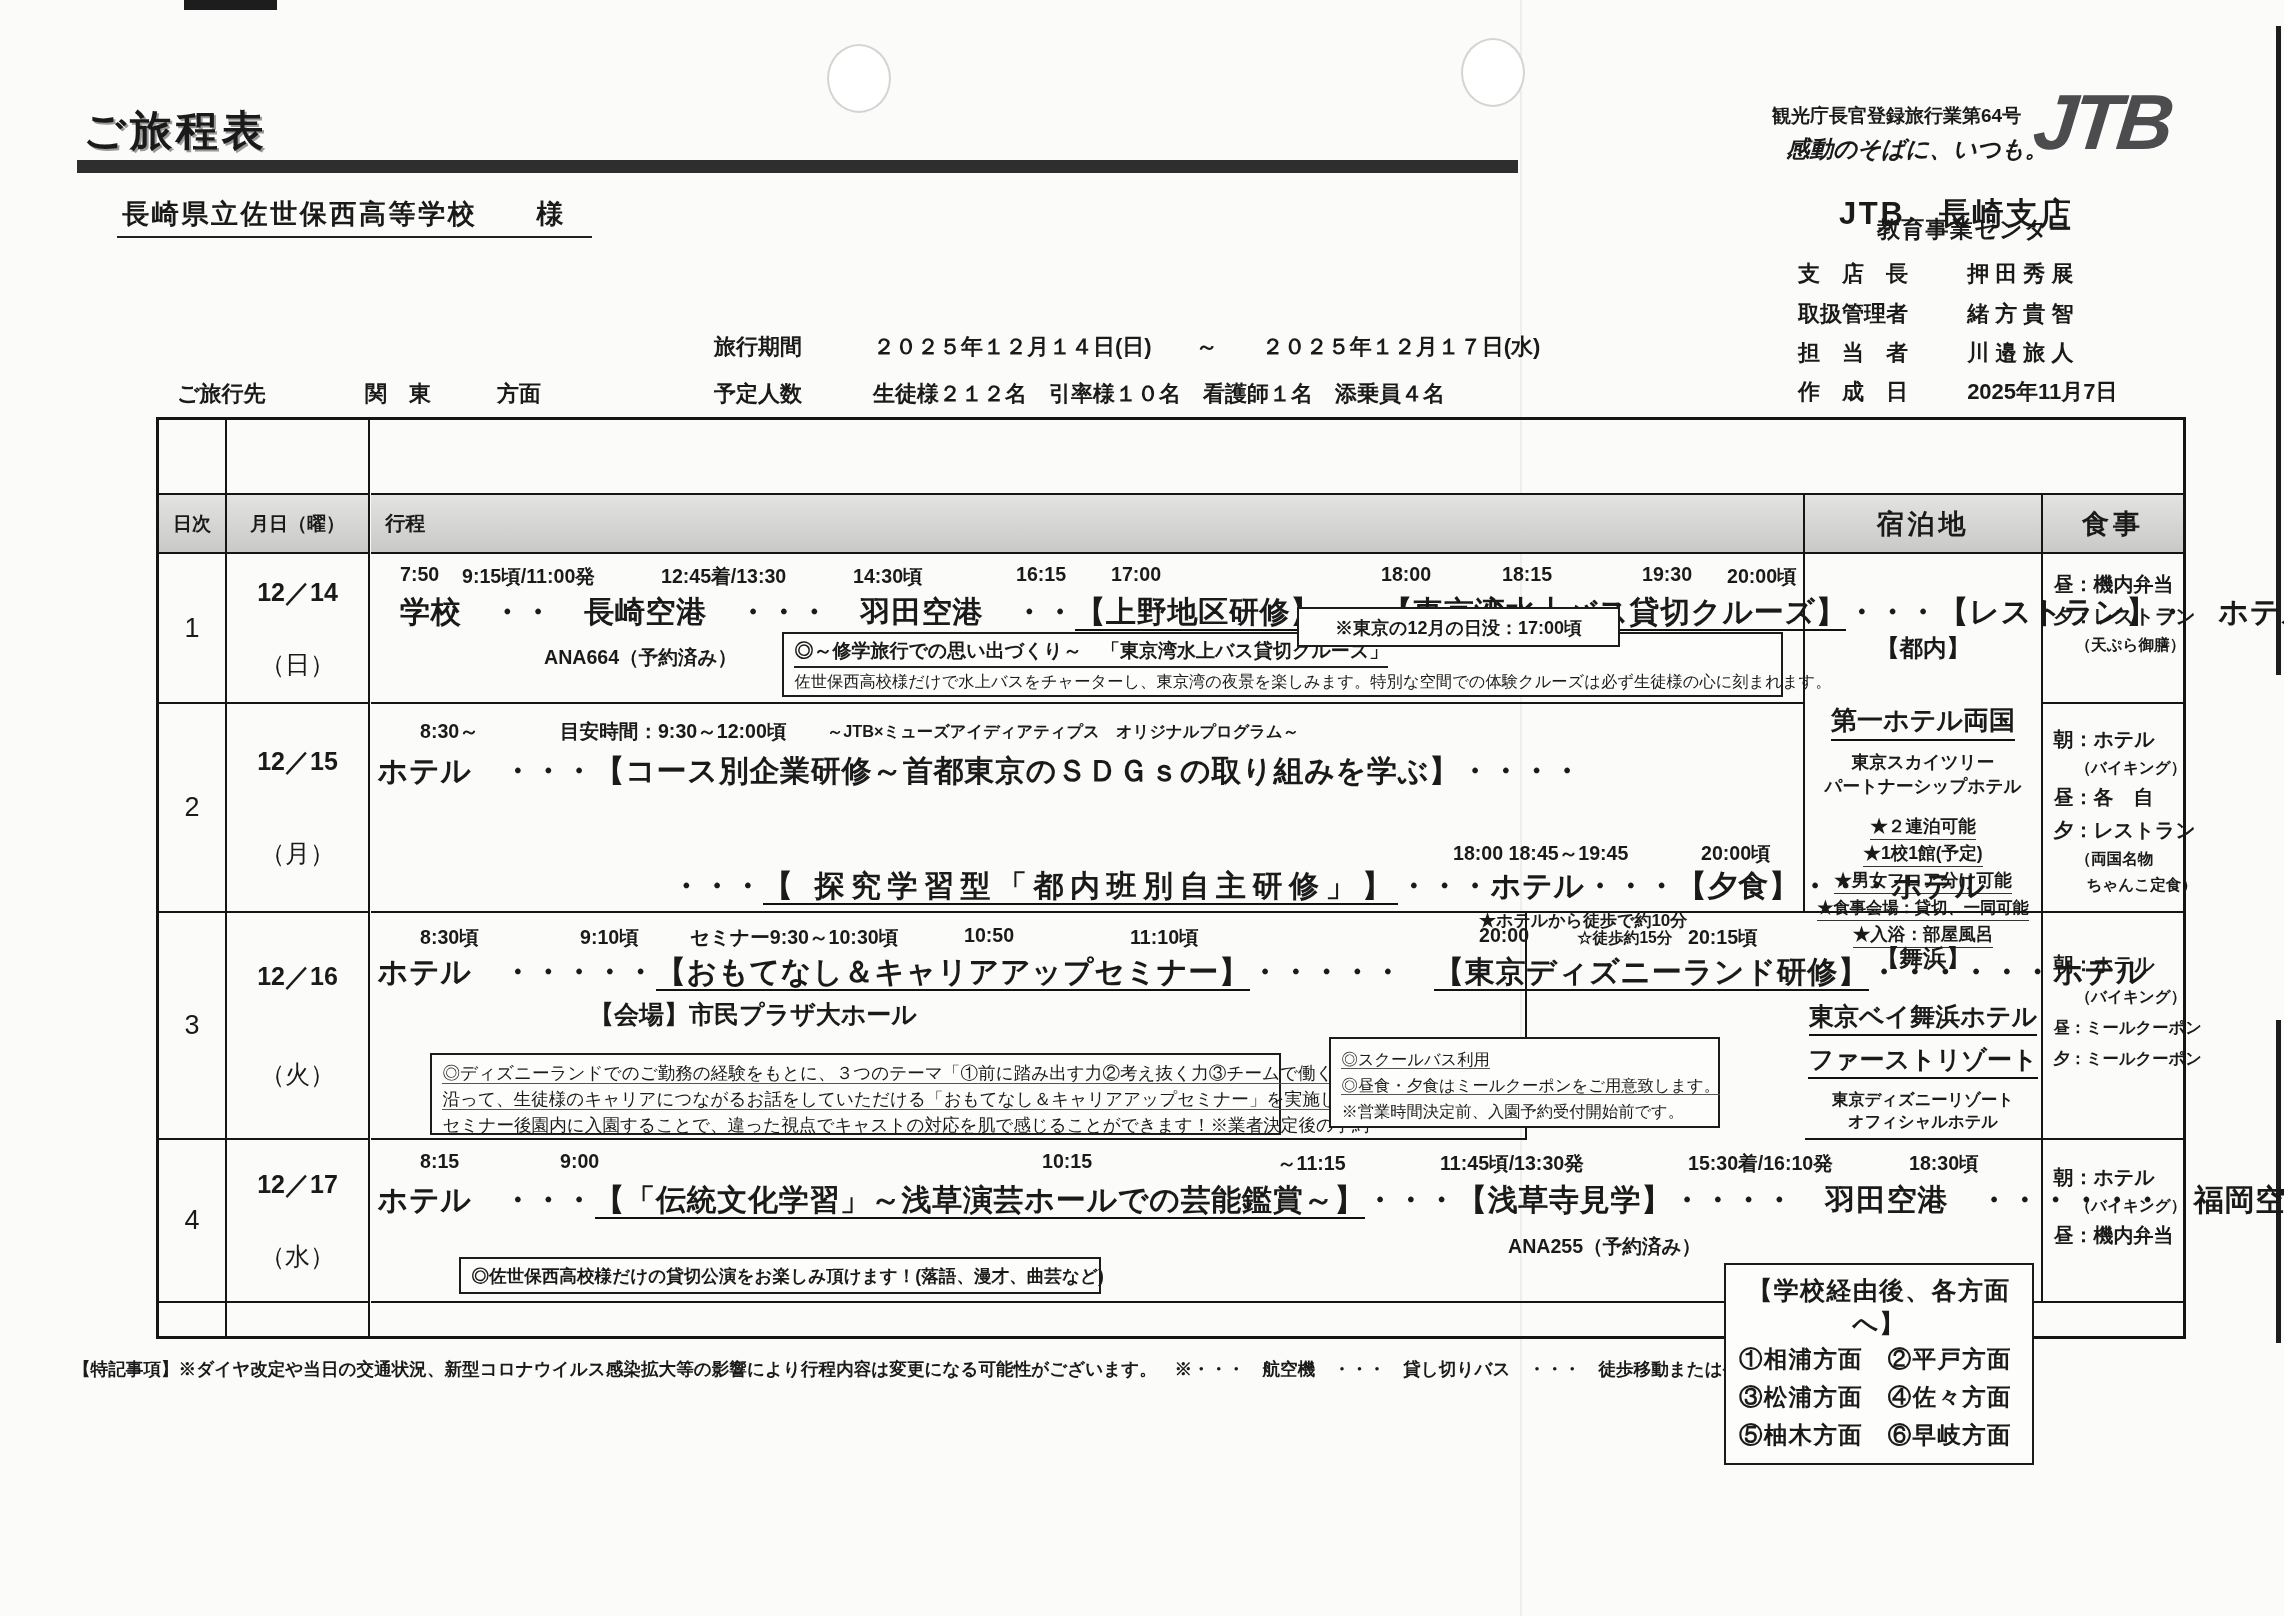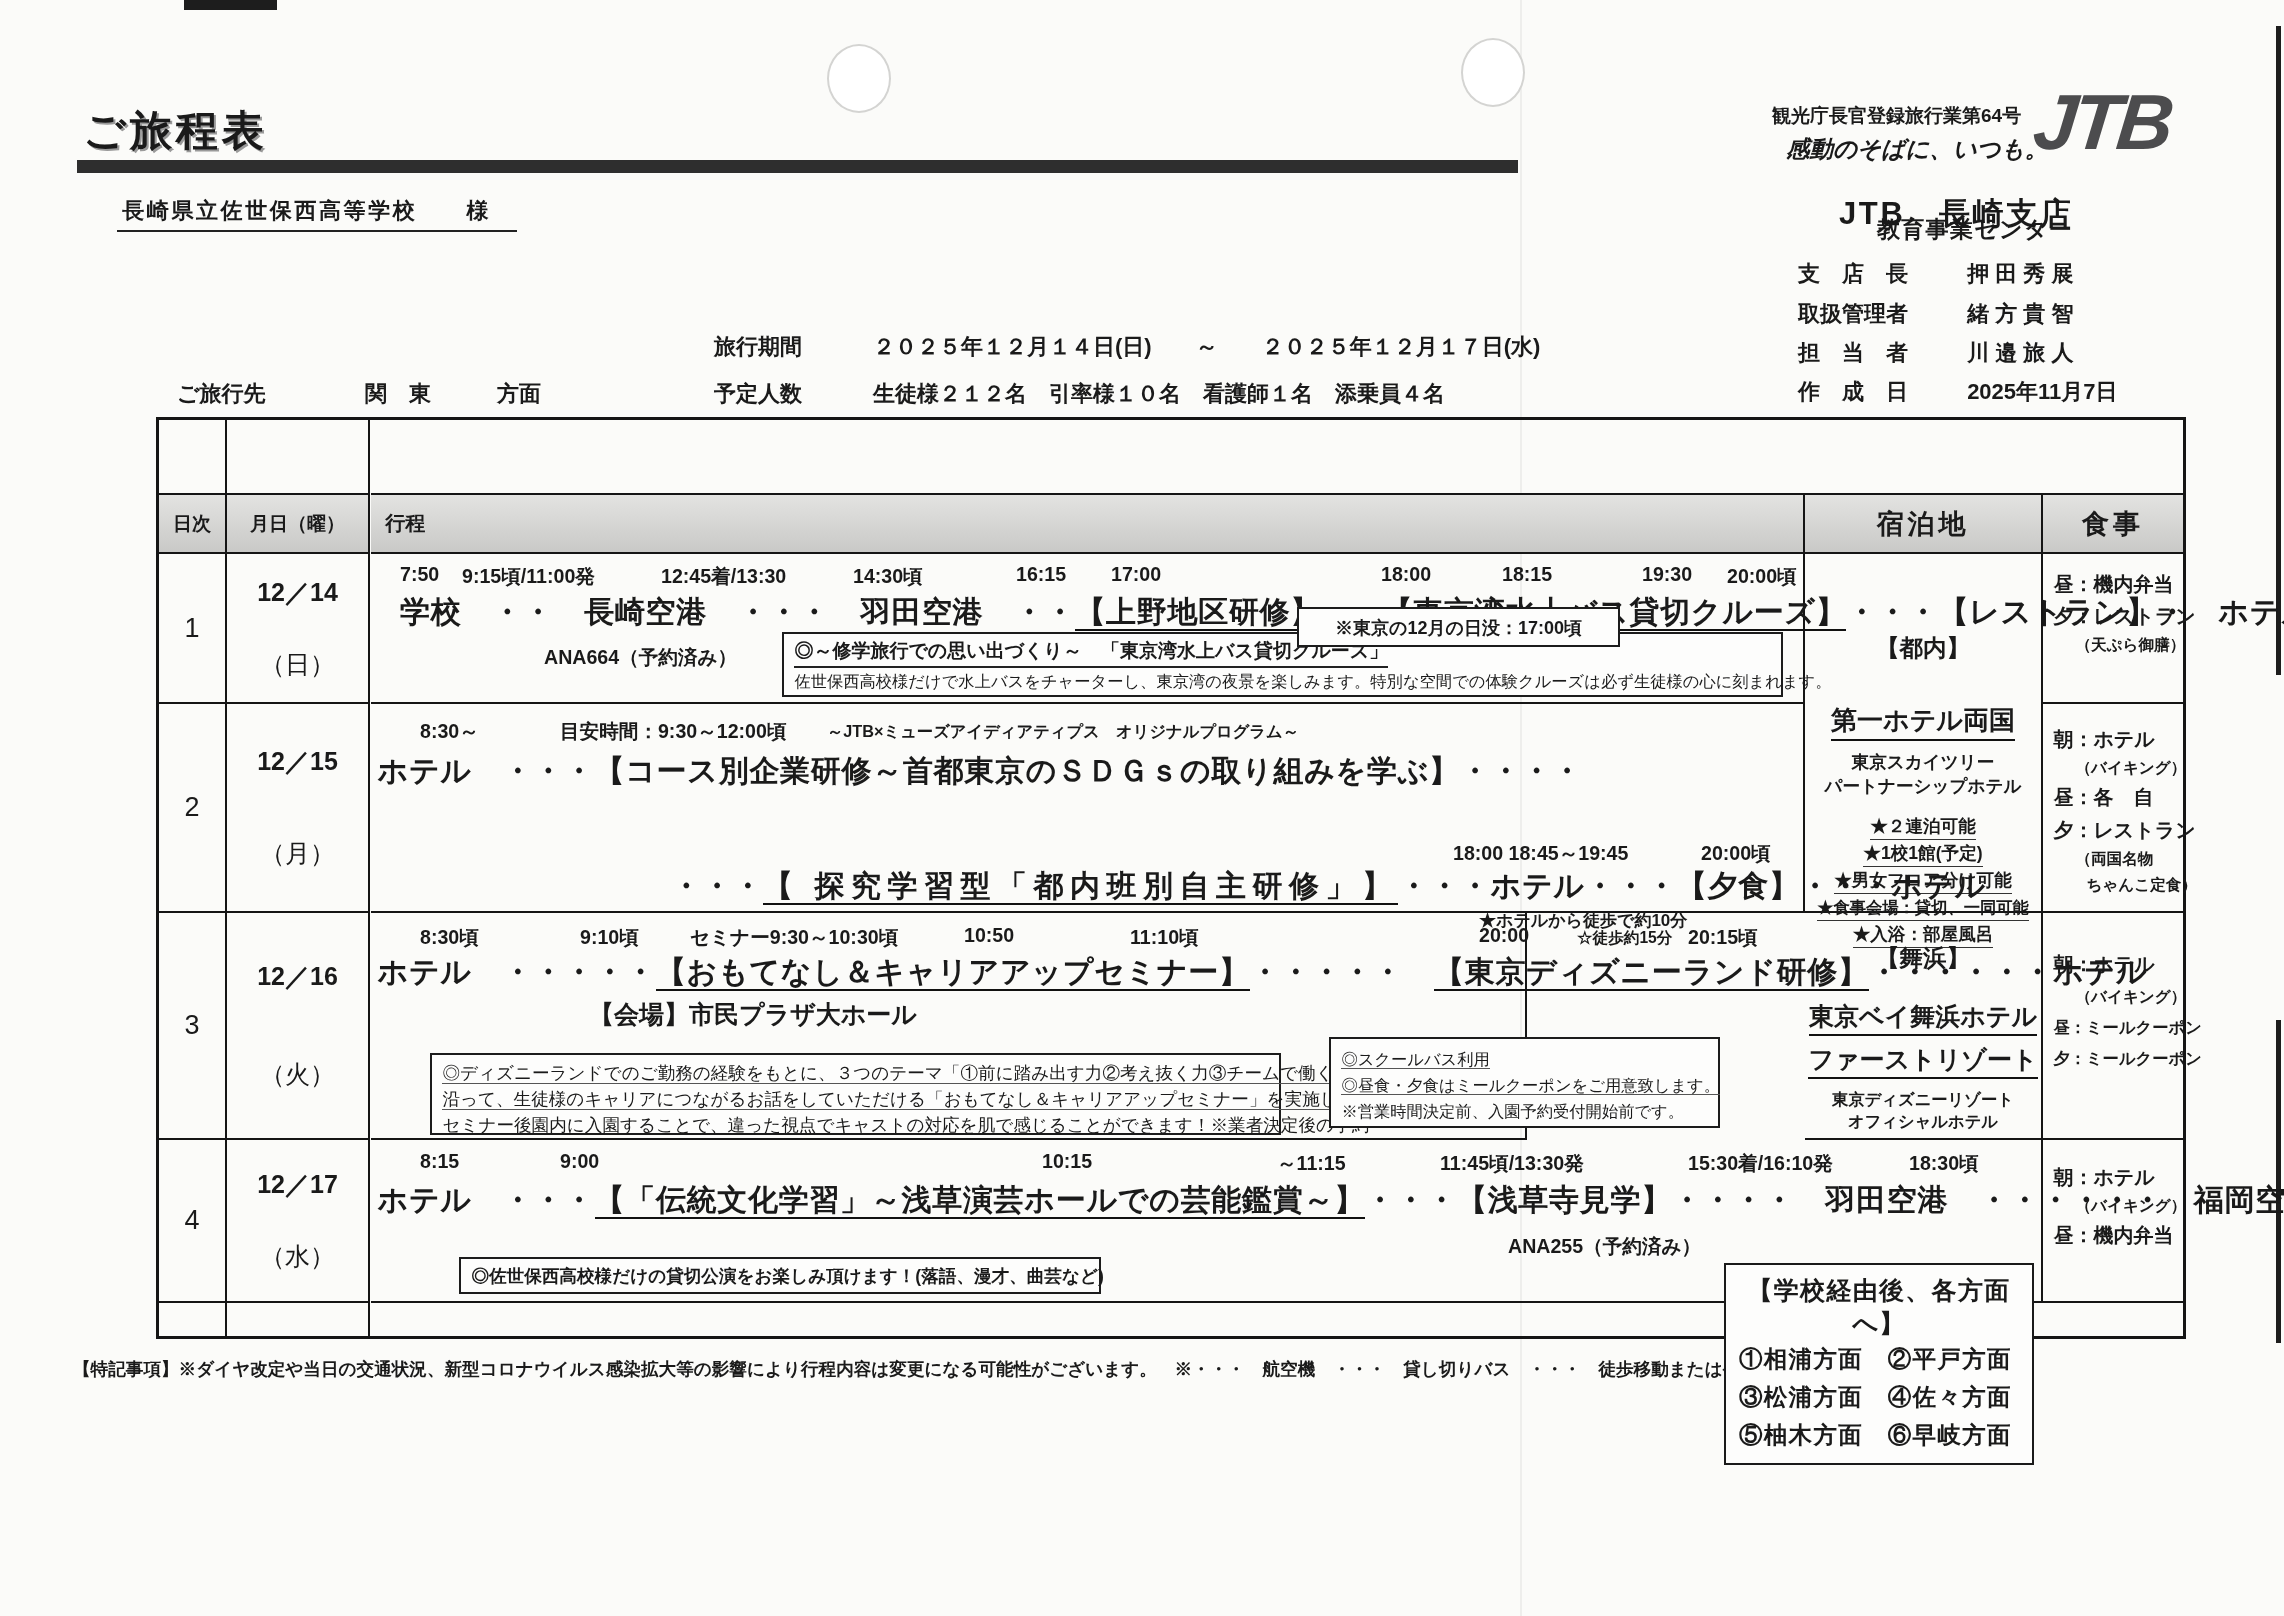--- a/index.html
+++ b/index.html
@@ -3,21 +3,21 @@
 <meta charset="utf-8">
 <style>
   html,body{margin:0;padding:0;background:#e9e9e7;}
   .page{position:relative;width:2284px;height:1617px;background:#fbfbf9;overflow:hidden;
         font-family:"Liberation Sans",sans-serif;color:#1a1a1a;}
   .abs{position:absolute;}
   
   .doc-title{font-family:"Liberation Serif",serif;font-size:42px;font-weight:900;
              letter-spacing:3.9px;text-shadow:2px 2px 0 #9a9a9a;}
   .title-bar{background:#2e2e2e;height:13px;}
-  .school-line{font-family:"Liberation Serif",serif;font-size:22px;font-weight:bold;
+  .school-line{font-family:"Liberation Serif",serif;font-size:27px;font-weight:bold;
                letter-spacing:2.6px;border-bottom:2.6px solid #222;padding:0 26px 6.5px 5.2px;}
   .trip-label{font-size:22px;font-weight:bold;}
   .trip-val{font-size:22px;font-weight:bold;}
   .agency-small{font-size:19px;font-weight:bold;}
   .agency-slogan{font-size:23.5px;font-weight:900;font-style:italic;}
   .jtb-logo{font-size:78px;font-weight:900;font-style:italic;letter-spacing:-3.9px;
             transform:skewX(-6deg);color:#4c4c4e;font-family:"Liberation Sans",sans-serif;}
   .branch{font-size:31px;font-weight:900;letter-spacing:2.6px;}
   .center-name{font-size:23px;font-weight:900;letter-spacing:1.3px;}
   .fld{font-size:22px;font-weight:bold;}

